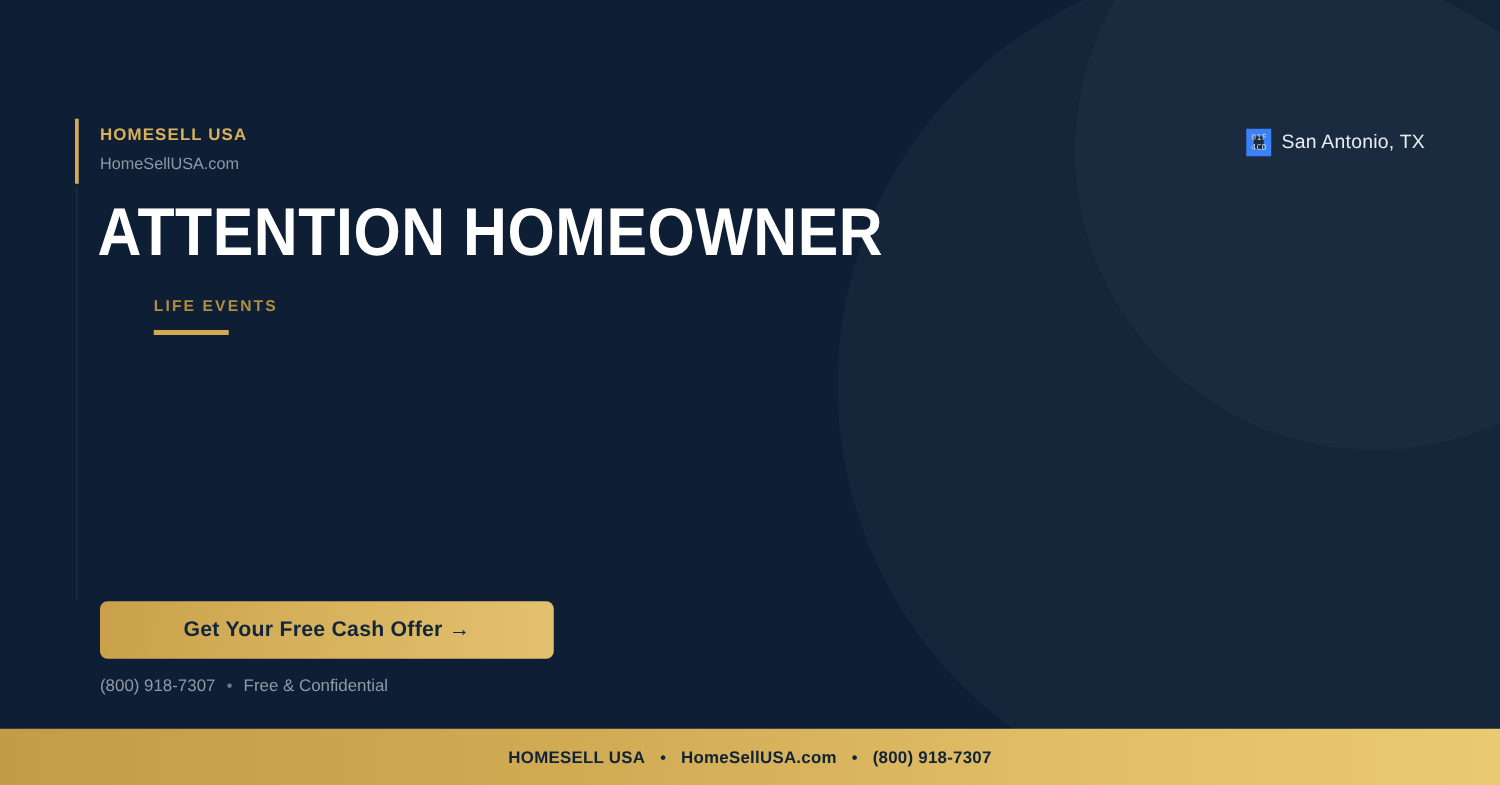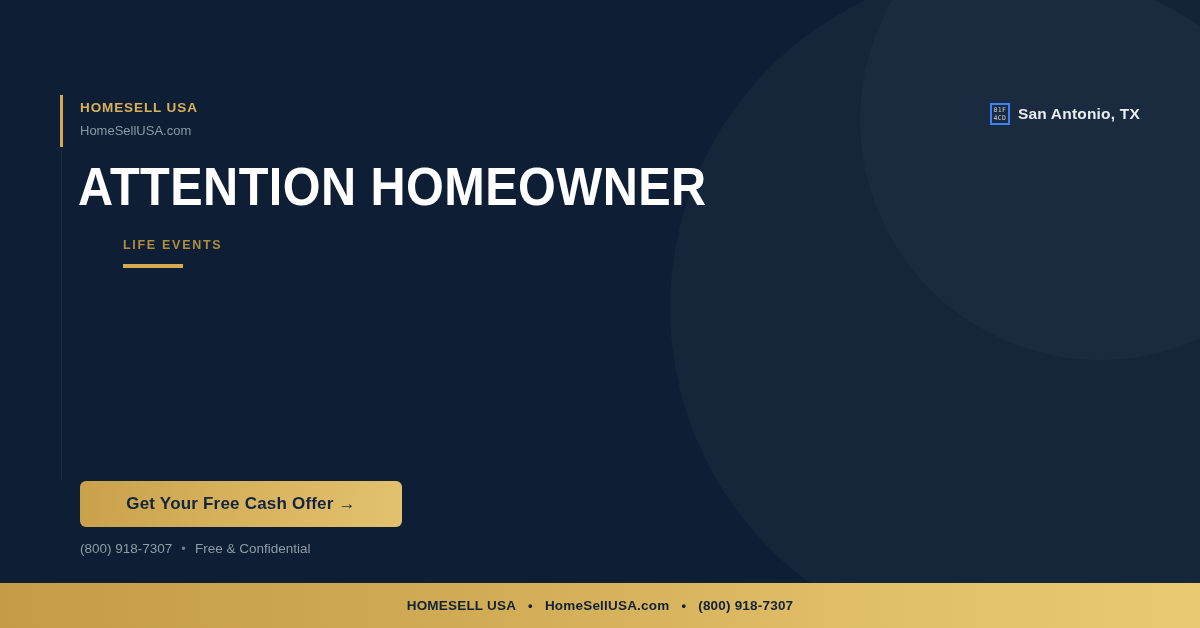--- a/index.html
+++ b/index.html
@@ -68,36 +68,36 @@
 
   .location {
     position:absolute;
     right:60px; top:103px;
     display:flex;
     align-items:center;
     gap:8px;
   }
   .tofu {
     width:20px; height:22px;
-    border:2px solid #3b82f6;
+    border:6px solid #3b82f6;
     display:flex;
     flex-direction:column;
     align-items:center;
     justify-content:center;
     font-family:"DejaVu Sans Mono", monospace;
     font-size:6.5px;
     line-height:8.5px;
     color:#c9d2dc;
     letter-spacing:0.3px;
     flex:none;
   }
   .location-label {
     color:#e8edf2;
     font-size:15.5px;
-    font-weight:bold;
+    font-weight:normal;
     letter-spacing:0.2px;
   }
 
   .attention {
     position:absolute;
     left:78px; top:158px;
     color:#ffffff;
     font-size:54px;
     font-weight:bold;
     letter-spacing:0.5px;
@@ -138,21 +138,21 @@
     position:absolute;
     left:80px; top:437px;
     color:#c3ccd6;
     font-size:20.5px;
     line-height:1.3;
   }
 
   .cta {
     position:absolute;
     left:80px; top:481px;
-    width:322px; height:46px;
+    width:363px; height:46px;
     border:none;
     border-radius:6px;
     background:linear-gradient(100deg,#c9a14a 0%,#d9b45f 55%,#e3c16f 100%);
     color:#11263d;
     font-family:"Liberation Sans", sans-serif;
     font-size:17px;
     font-weight:bold;
     letter-spacing:0.2px;
     cursor:pointer;
     display:flex;

